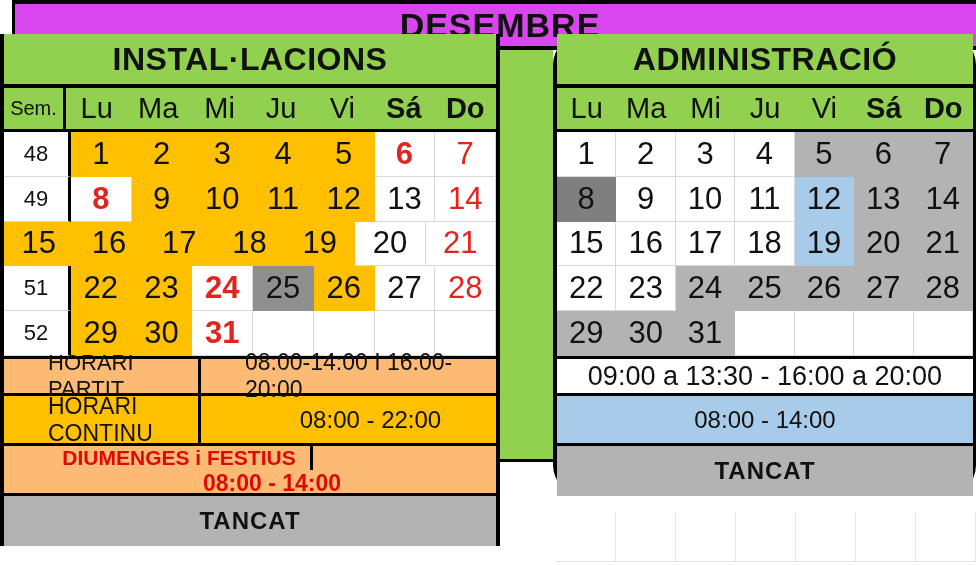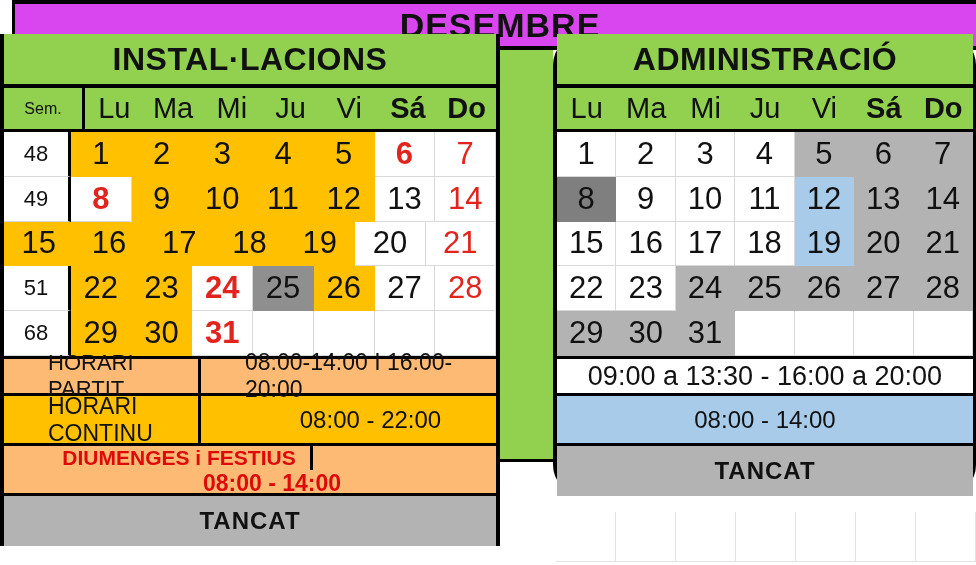--- a/index.html
+++ b/index.html
@@ -24,22 +24,22 @@
     position:absolute; left:500px; top:50px; width:53px; height:412px;
     background:#92D050; border-bottom:3px solid #000;
   }
   .sec-header {
     height:54px; background:#92D050; border-bottom:4px solid #000;
     display:flex; align-items:center; justify-content:center;
     font-size:32px; font-weight:bold; letter-spacing:0.5px;
   }
   .day-row { height:44px; background:#92D050; border-bottom:3px solid #000; display:flex; }
   .sem-head {
-    width:81px; border-right:3px solid #000; display:flex; align-items:center;
-    justify-content:center; font-size:16px;
+    width:62px; border-right:3px solid #000; display:flex; align-items:center;
+    justify-content:center; font-size:20px;
   }
   .day-names { flex:1; display:flex; }
   .day-names .dn {
     flex:1; display:flex; align-items:center; justify-content:center; font-size:29px;
   }
   .day-names .dn.bold { font-weight:bold; }
   
   .weeks { height:224px; display:flex; flex-direction:column; }
   .week-row { flex:1; display:flex; }
   .sem-cell {
@@ -141,21 +141,21 @@
           <div class="sem-cell">51</div>
           <div class="day-cell c-o">22</div>
           <div class="day-cell c-o">23</div>
           <div class="day-cell c-wb">24</div>
           <div class="day-cell c-gm">25</div>
           <div class="day-cell c-o">26</div>
           <div class="day-cell c-w">27</div>
           <div class="day-cell c-wr">28</div>
         </div>
         <div class="week-row">
-          <div class="sem-cell">68</div>
+          <div class="sem-cell">52</div>
           <div class="day-cell c-o">29</div>
           <div class="day-cell c-o">30</div>
           <div class="day-cell c-wb">31</div>
           <div class="day-cell c-e"></div>
           <div class="day-cell c-e"></div>
           <div class="day-cell c-e"></div>
           <div class="day-cell c-e"></div>
         </div>
       </div>
 

